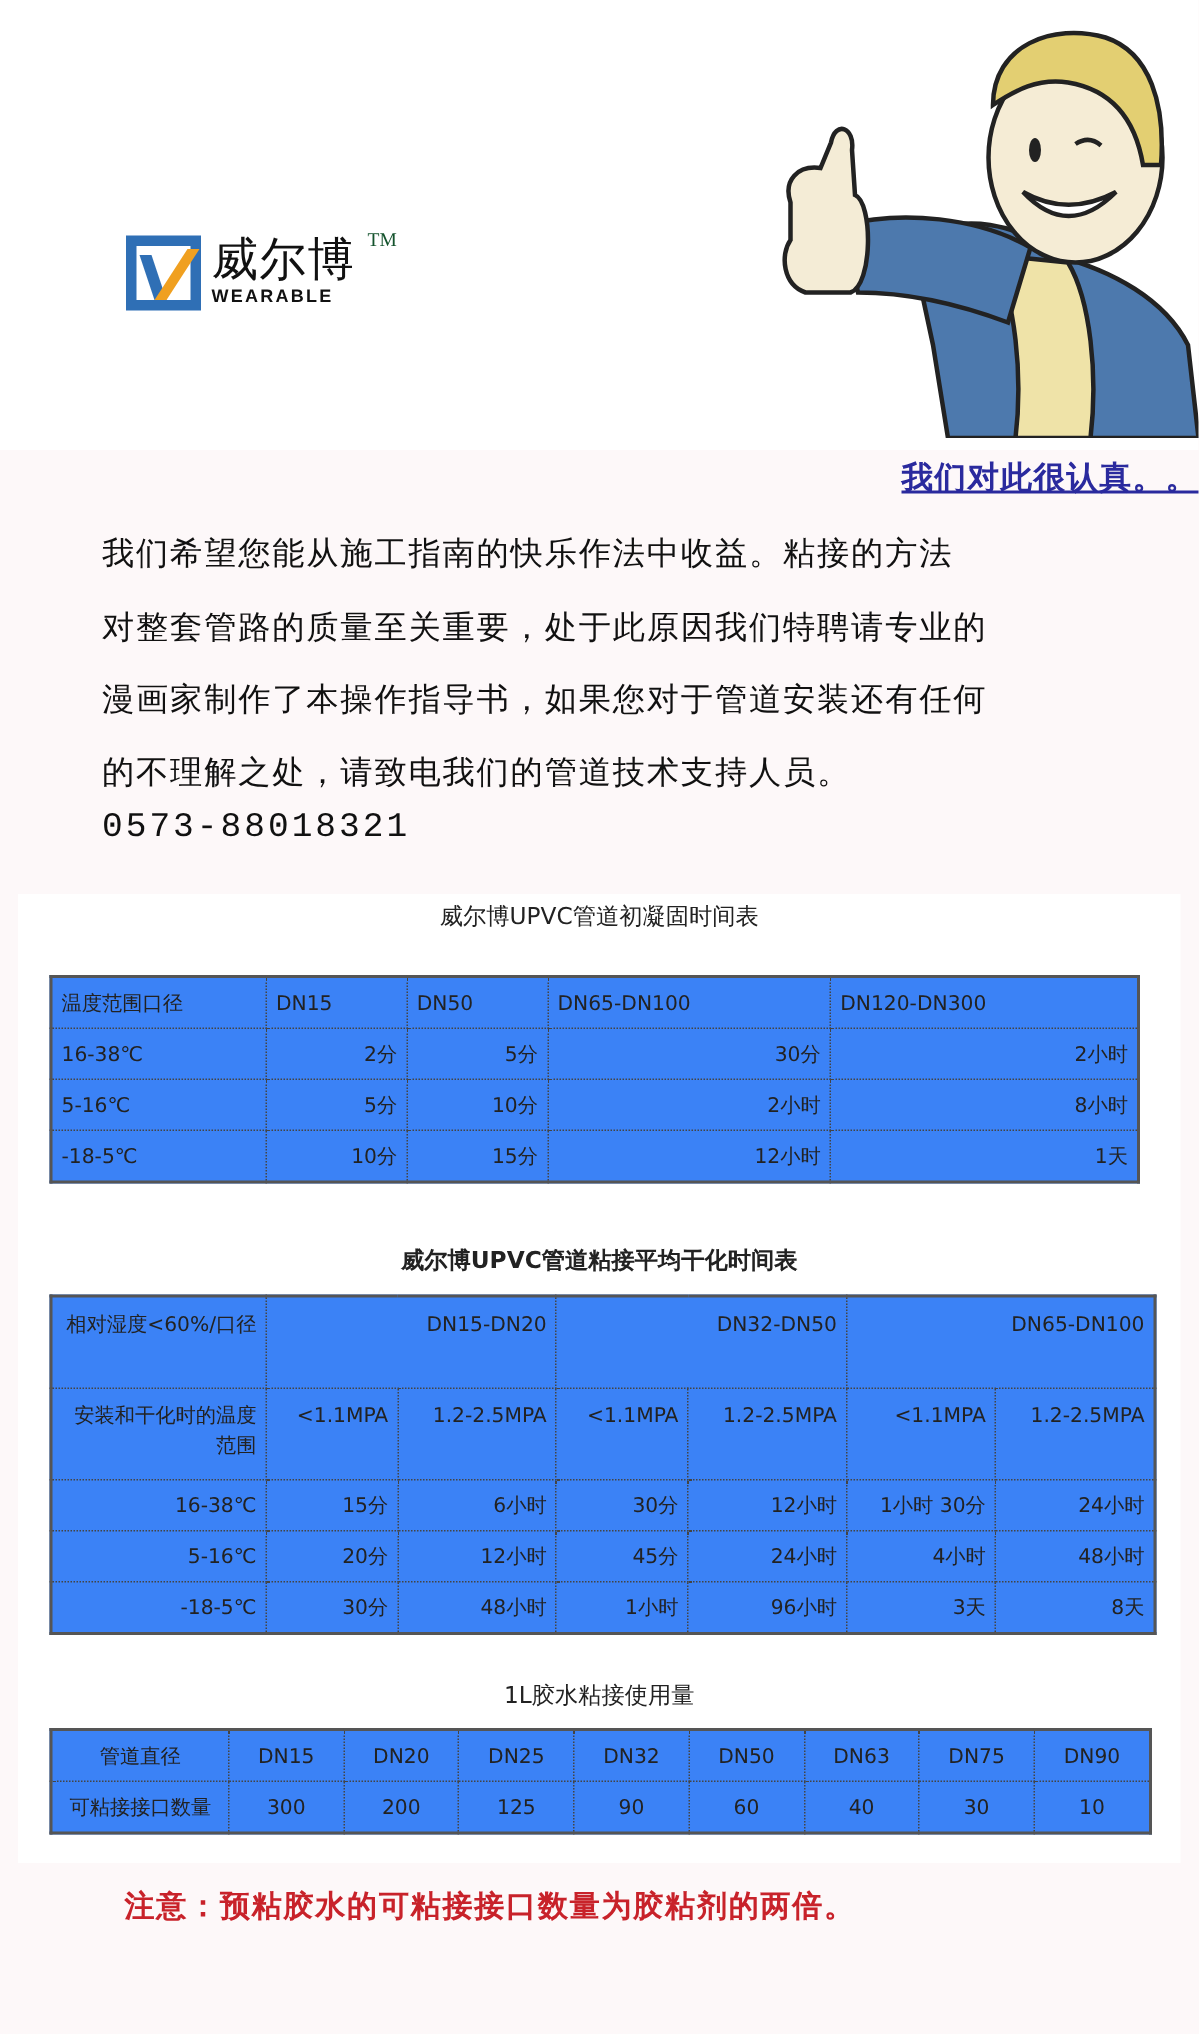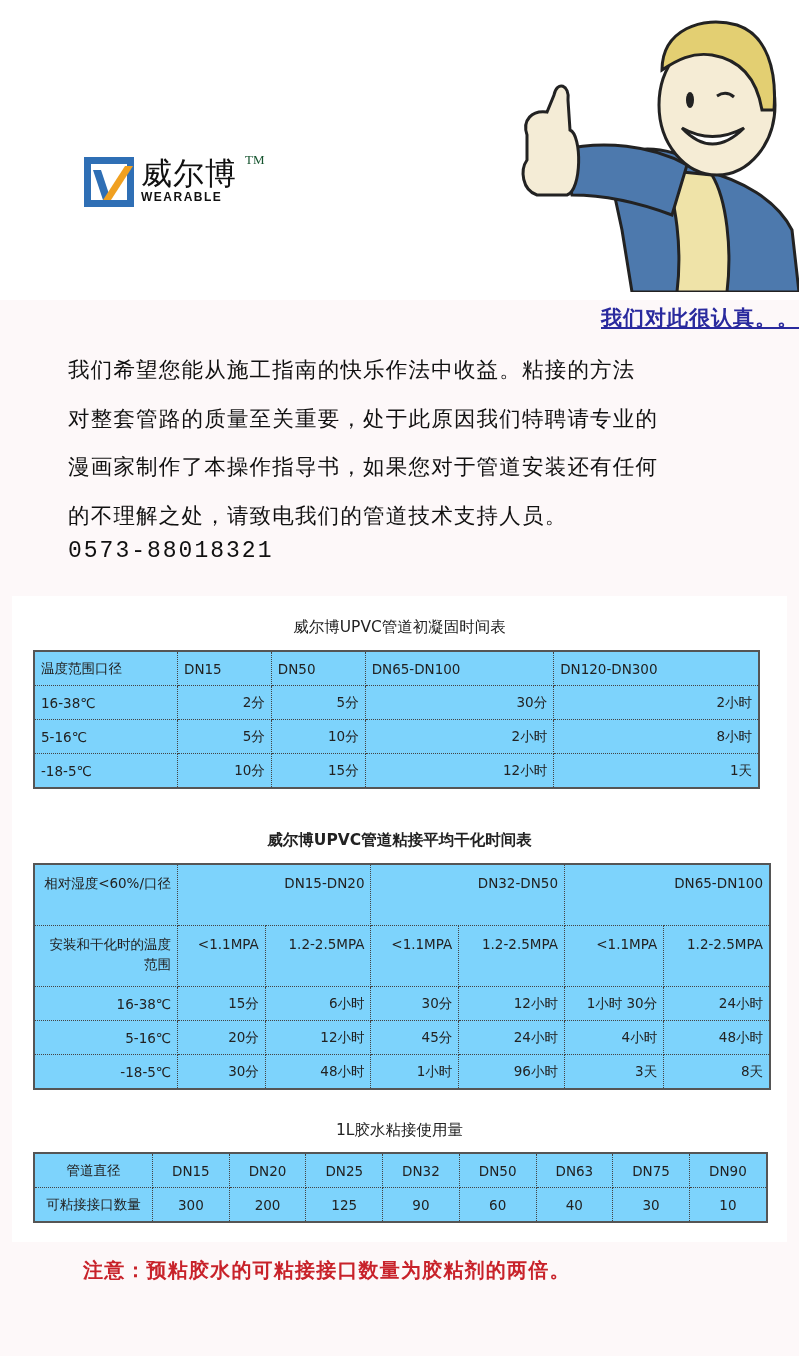--- a/index.html
+++ b/index.html
@@ -17,21 +17,21 @@
   .logo-tm { position: absolute; left: 162px; top: 0px; font-size: 13px; font-family: "Liberation Serif", serif; color: #14532d; }
   .mascot { position: absolute; left: 512px; top: 0; width: 287px; height: 292px; }
 
   .slogan { position: absolute; left: 0; width: 799px; top: 304px; text-align: right; font-size: 21px; font-weight: bold; color: #2a2a9e; letter-spacing: 1px; text-decoration: underline; }
   .intro { position: absolute; left: 68px; top: 346px; width: 700px; font-size: 21.5px; line-height: 48.5px; color: #111; letter-spacing: 1.2px; }
   .phone { position: absolute; left: 68px; top: 538px; font-size: 23px; color: #111; letter-spacing: 2px; font-family: Liberation Mono, monospace; }
 
   .panel { position: absolute; left: 12px; top: 596px; width: 775px; height: 646px; background: #ffffff; }
 
   .tbl-title { position: absolute; left: 0; width: 799px; text-align: center; font-size: 15.5px; color: #222; }
-  table { position: absolute; border-collapse: collapse; font-size: 13.5px; color: #222; background: #7dd3fc; border: 2px solid #555; }
+  table { position: absolute; border-collapse: collapse; font-size: 13.5px; color: #222; background: #3b82f6; border: 2px solid #555; }
   td { border: 1px dotted #444; padding: 0 6px; }
   .t1 { left: 33px; top: 650px; width: 727px; }
   .t1 td { height: 33px; }
   .t1 .num { text-align: right; }
   .t2 { left: 33px; top: 863px; width: 738px; }
   .t2 td { text-align: right; }
   .t2 .hdr { height: 52px; vertical-align: top; padding-top: 8px; line-height: 20px; }
   .t2 .row { height: 33px; }
   .t3 { left: 33px; top: 1152px; width: 735px; padding-left: 20px; }
   .t3 td { text-align: center; height: 33px; }
@@ -79,21 +79,21 @@
 <div class="intro">
   <div>我们希望您能从施工指南的快乐作法中收益。粘接的方法</div>
   <div>对整套管路的质量至关重要，处于此原因我们特聘请专业的</div>
   <div>漫画家制作了本操作指导书，如果您对于管道安装还有任何</div>
   <div>的不理解之处，请致电我们的管道技术支持人员。</div>
 </div>
 <div class="phone">0573-88018321</div>
 
 <div class="panel"></div>
 
-<div class="tbl-title" style="top:617px;">威尔博UPVC管道初凝固时间表</div>
+<div class="tbl-title" style="top:601px;">威尔博UPVC管道初凝固时间表</div>
 <table class="t1">
   <tbody>
       <tr>
     <td style="width:130px">温度范围口径</td>
     <td>DN15</td>
     <td>DN50</td>
     <td>DN65-DN100</td>
     <td>DN120-DN300</td>
   </tr>
   <tr>

